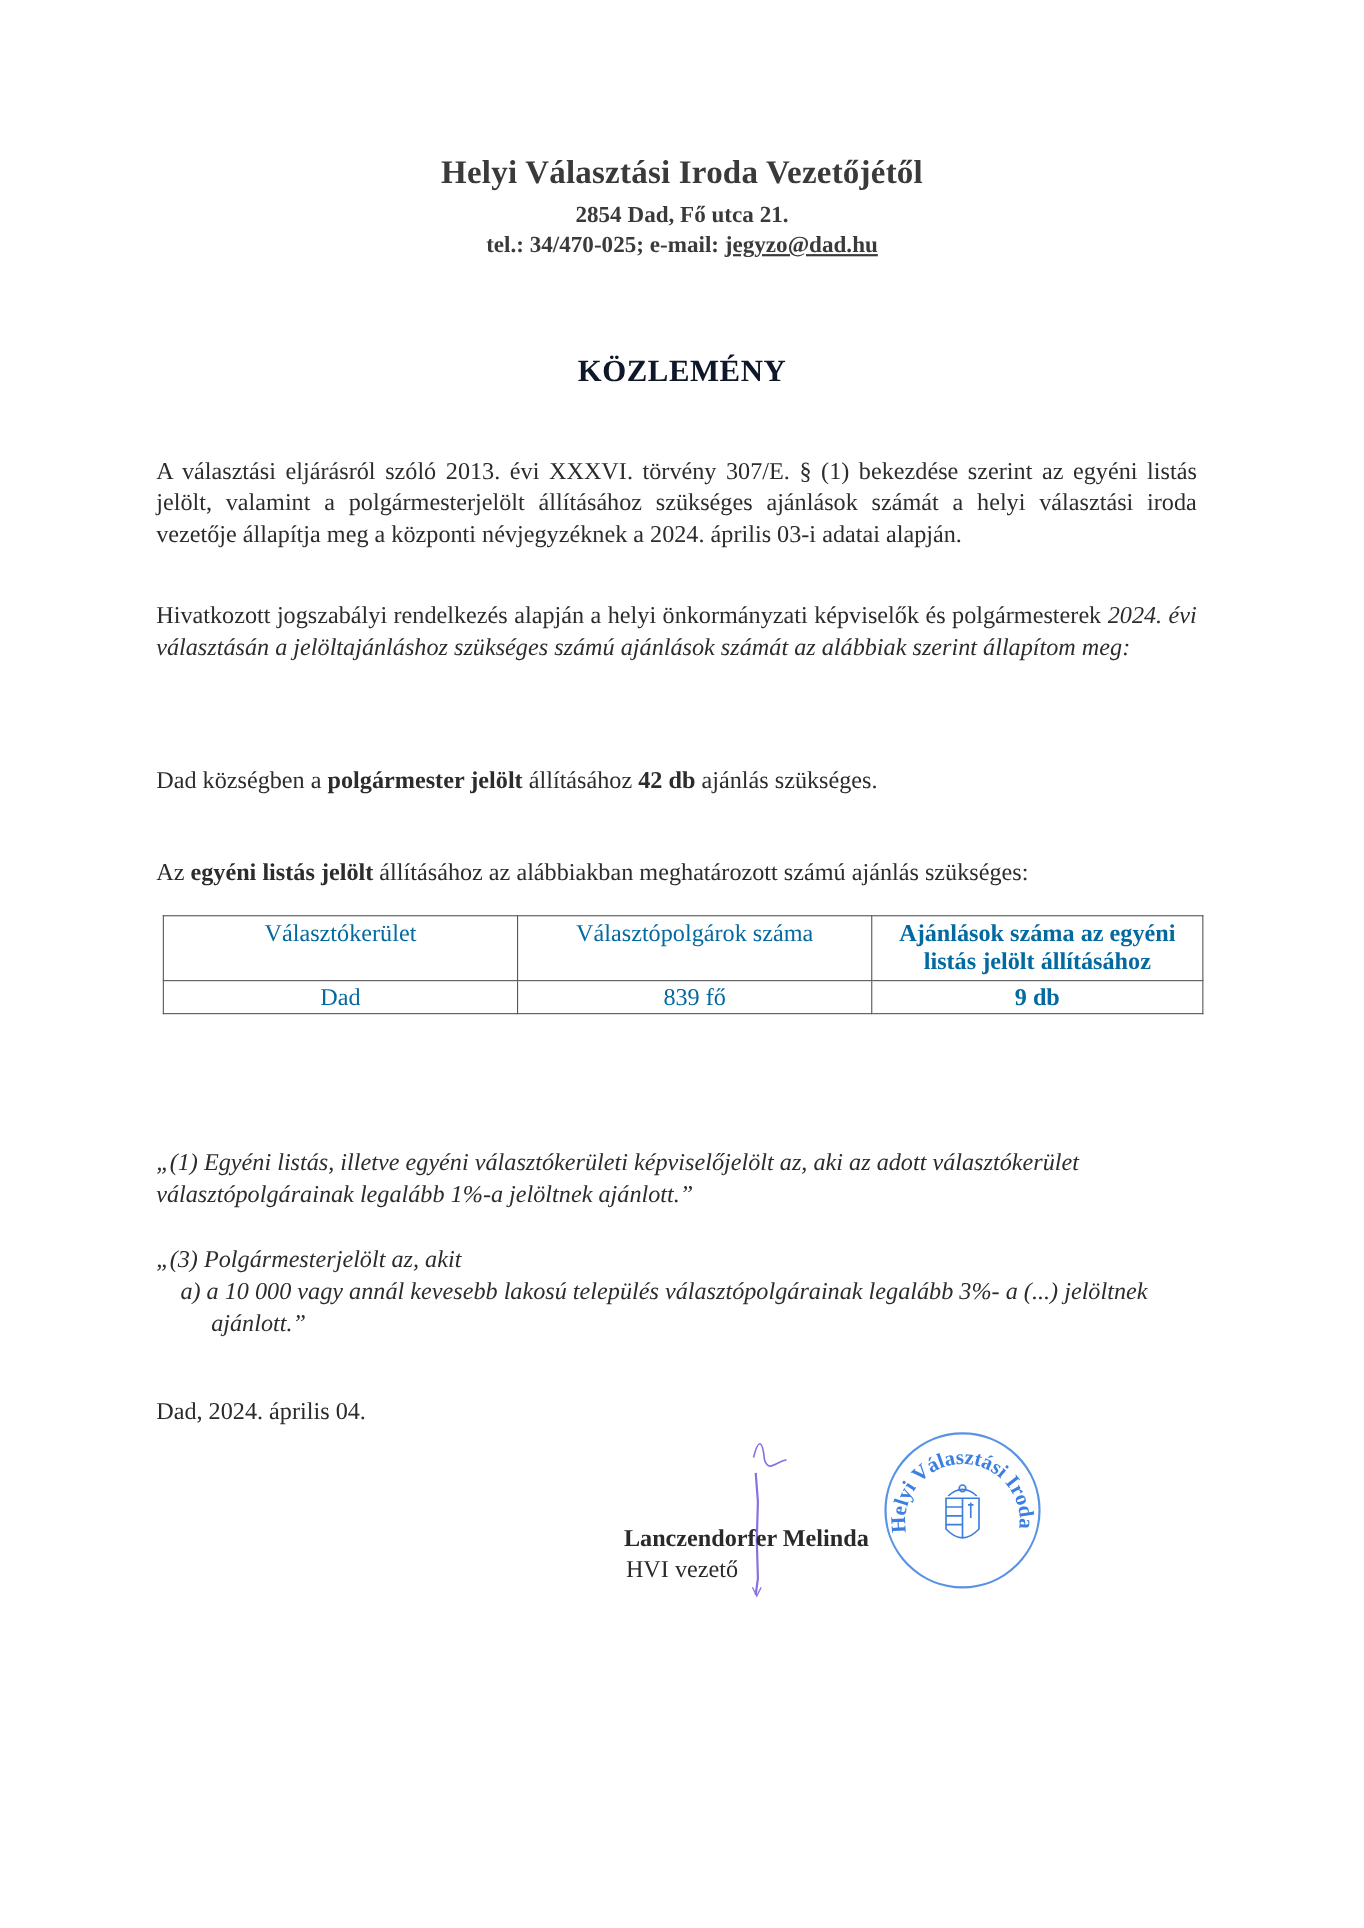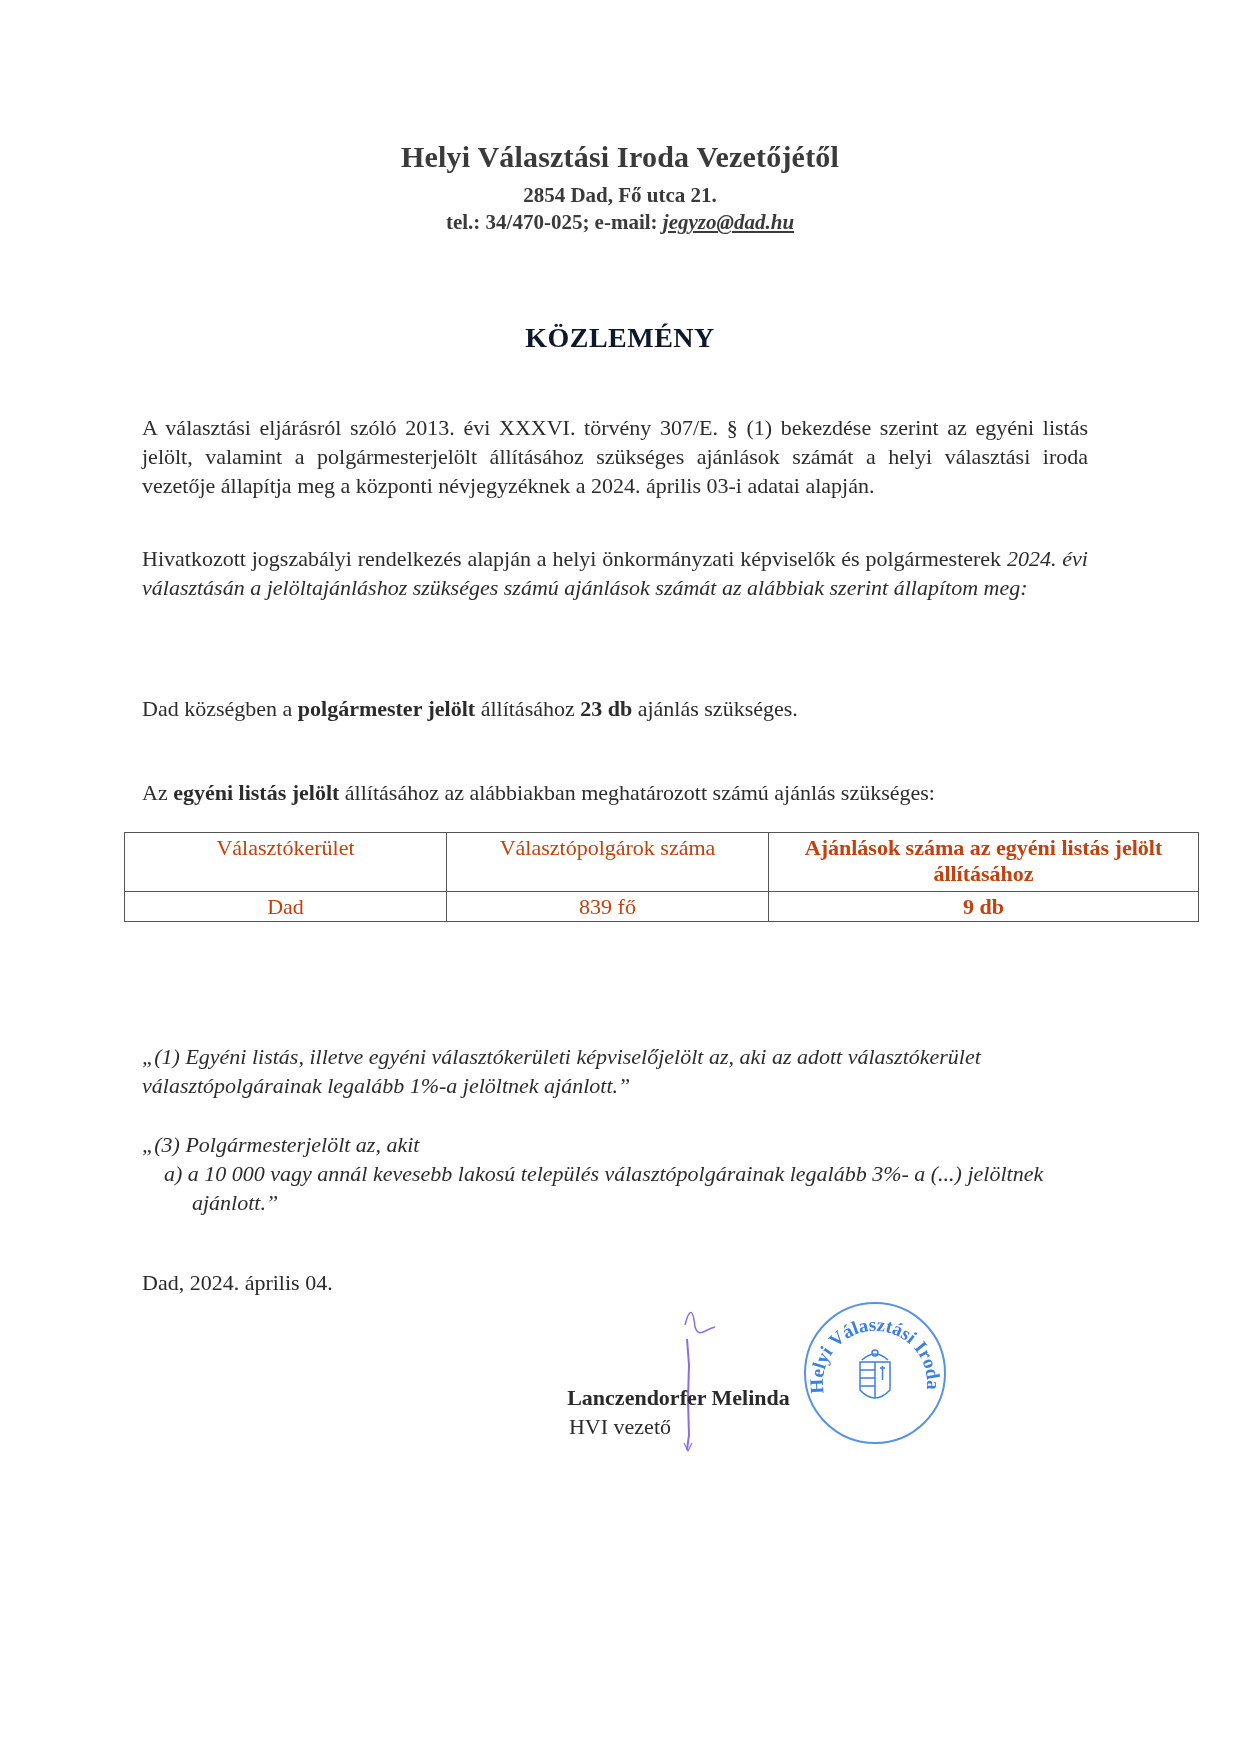--- a/index.html
+++ b/index.html
@@ -4,39 +4,39 @@
 <style>
   html, body { margin: 0; padding: 0; background: #ffffff; }
   body { width: 1240px; height: 1753px; position: relative; overflow: hidden;
          font-family: "Liberation Serif", "DejaVu Serif", serif; color: #2a2a2a; }
   .page { position: absolute; left: 0; top: 0; width: 1240px; height: 1753px; }
 
   .hdr { position: absolute; left: 0; width: 1240px; text-align: center; font-weight: bold; color: #3a3a3a; }
   .hdr-title { top: 140px; font-size: 30px; letter-spacing: 0.2px; }
   .hdr-addr { top: 183px; font-size: 21px; }
   .hdr-contact { top: 210px; font-size: 21px; }
-  .hdr-contact .email { text-decoration: underline; font-style: italic; }
+  .hdr-contact .email { text-decoration: underline; }
 
   .kozlemeny { position: absolute; left: 0; width: 1240px; top: 322px; text-align: center;
                font-size: 28px; font-weight: bold; letter-spacing: 0.5px; color: #0f172a; }
 
   .p { position: absolute; left: 142px; width: 946px; font-size: 22px; line-height: 29px;
        text-align: justify; color: #2c2c2c; }
   .p1 { top: 413px; }
   .p2 { top: 544px; }
   .p3 { top: 694px; }
   .p4 { top: 778px; }
   .p5 { top: 955px; }
   .q1 { top: 1042px; font-style: italic; text-align: left; }
   .q3 { top: 1130px; font-style: italic; text-align: left; }
   .q3 .sub-text { display: block; padding-left: 50px; text-indent: -28px; }
   .date { position: absolute; left: 142px; top: 1270px; font-size: 22px; }
 
-  .tbl { position: absolute; left: 124px; top: 832px; width: 1075px; border-collapse: collapse;
-         font-size: 22px; color: #c2410c; }
+  .tbl { position: absolute; left: 148px; top: 832px; width: 946px; border-collapse: collapse;
+         font-size: 22px; color: #0369a1; }
   .tbl td, .tbl th { border: 1.5px solid #555; text-align: center; padding: 0 4px; }
   .tbl th { font-weight: normal; vertical-align: top; height: 56px; line-height: 26px; padding-top: 2px; }
   .tbl th.bold { font-weight: bold; }
   .tbl td { height: 29px; line-height: 27px; }
   .tbl td.bold { font-weight: bold; }
   .tbl .c1 { width: 313px; } .tbl .c2 { width: 313px; }
 
   .sig-name { position: absolute; left: 0; width: 1240px; top: 1385px; text-align: center;
               font-size: 22px; font-weight: bold; padding-left: 117px; box-sizing: border-box; }
   .sig-role { position: absolute; left: 0; width: 1240px; top: 1414px; text-align: center;
@@ -57,21 +57,21 @@
 
   <div class="kozlemeny">KÖZLEMÉNY</div>
 
   <div class="p p1">A választási eljárásról szóló 2013. évi XXXVI. törvény 307/E. § (1) bekezdése szerint az egyéni listás jelölt, valamint a polgármesterjelölt állításához szükséges ajánlások számát a helyi választási iroda vezetője állapítja meg a központi névjegyzéknek a 2024. április 03-i adatai alapján.</div>
 
   <div class="p p2">
     <span>Hivatkozott jogszabályi rendelkezés alapján a helyi önkormányzati képviselők és polgármesterek </span><i>2024. évi választásán a jelöltajánláshoz szükséges számú ajánlások számát az alábbiak szerint állapítom meg:</i>
   </div>
 
   <div class="p p3">
-    <span>Dad községben a </span><b>polgármester jelölt</b><span> állításához </span><b>23 db</b><span> ajánlás szükséges.</span>
+    <span>Dad községben a </span><b>polgármester jelölt</b><span> állításához </span><b>42 db</b><span> ajánlás szükséges.</span>
   </div>
 
   <div class="p p4">
     <span>Az </span><b>egyéni listás jelölt</b><span> állításához az alábbiakban meghatározott számú ajánlás szükséges:</span>
   </div>
 
   <table class="tbl">
     <tbody>
         <tr>
       <th class="c1">Választókerület</th>

